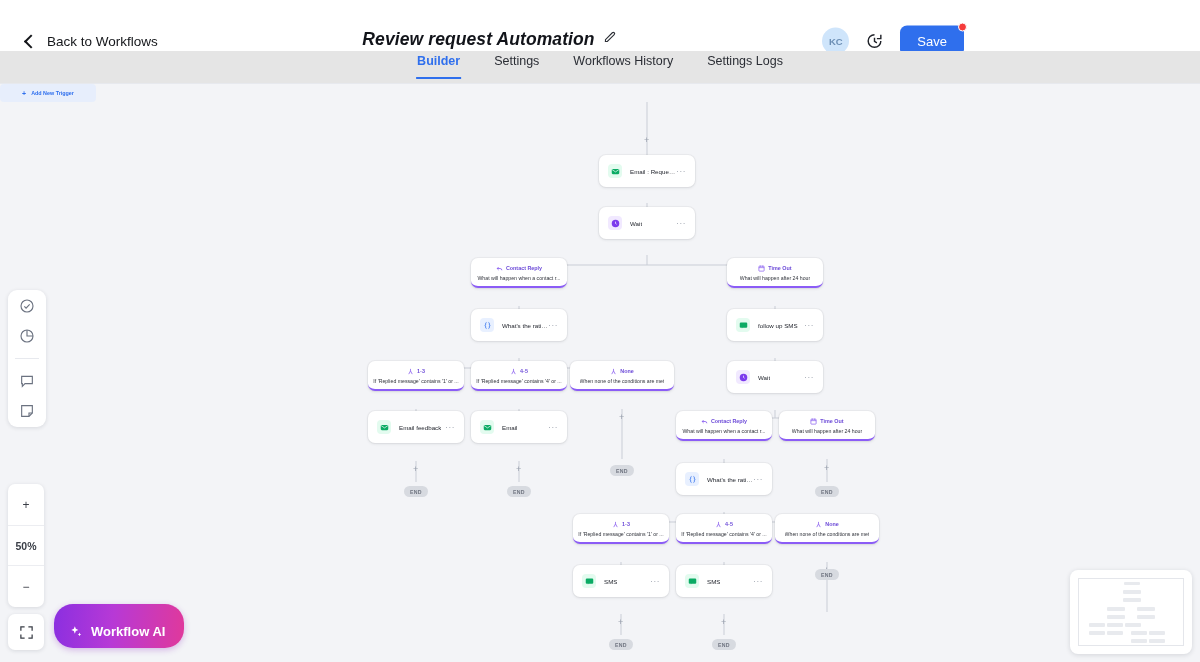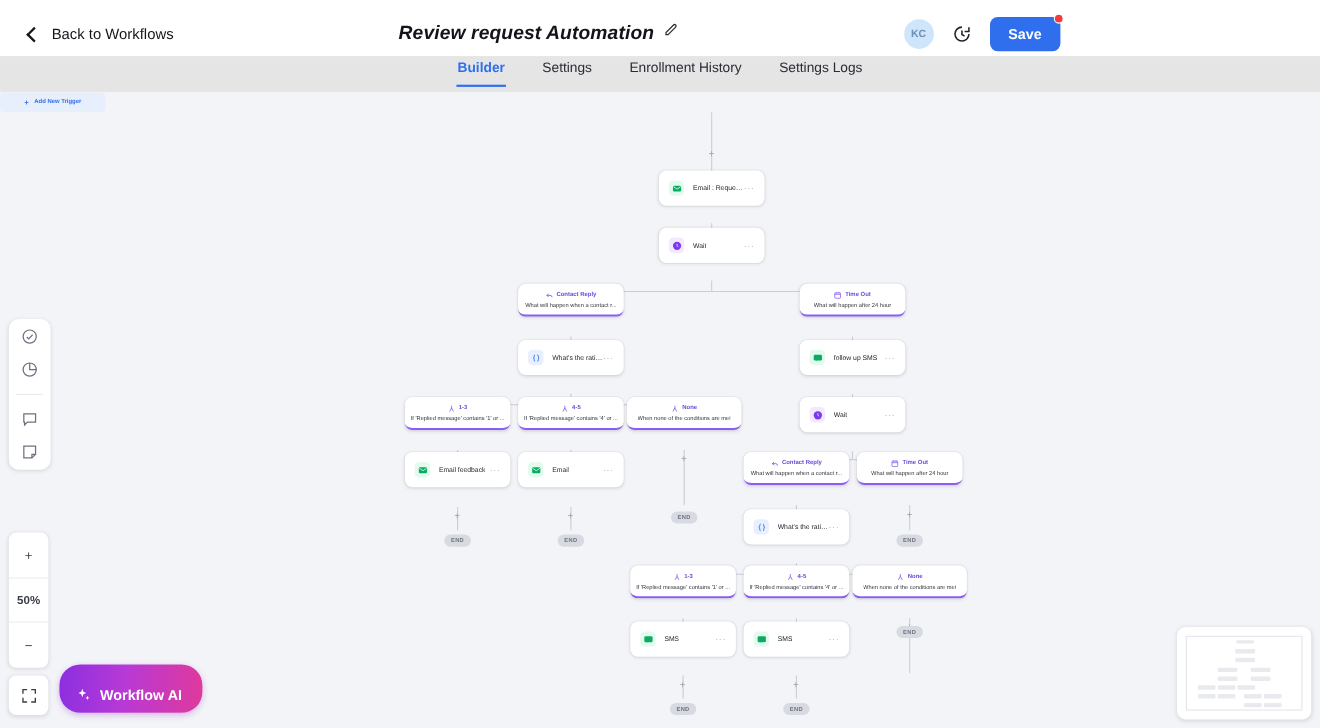--- a/index.html
+++ b/index.html
@@ -7,21 +7,21 @@
     margin: 0; padding: 0;
     width: 1200px; height: 662px;
     font-family: "Liberation Sans", sans-serif;
     background: #ffffff;
     overflow: hidden;
   }
   #app { position: relative; width: 1200px; height: 662px; }
 
   
   .topbar {
-    position: absolute; top: 6px; left: 0; width: 980px; height: 51px;
+    position: absolute; top: 16px; left: 0; width: 980px; height: 51px;
     background: #fff; border-bottom: 1px solid #eceef1;
     display: flex; align-items: center;
   }
   .back-link {
     position: absolute; left: 26px; top: 50%; transform: translateY(-50%);
     display: flex; align-items: center; gap: 9px;
     font-size: 13.5px; color: #14161a; font-weight: 500; cursor: pointer;
   }
   .chev-left { width: 10px; height: 10px; border-left: 2px solid #14161a;
                border-bottom: 2px solid #14161a; transform: rotate(45deg); margin-right: 2px;}
@@ -37,21 +37,21 @@
   }
   .avatar {
     width: 27px; height: 27px; border-radius: 50%;
     background: #cfe5fb; color: #6c8fb5;
     font-size: 9.5px; font-weight: 700;
     display: flex; align-items: center; justify-content: center; cursor: pointer;
   }
   .hist-icon { width: 19px; height: 19px; color: #20232a; cursor: pointer; }
   .save-btn {
     position: relative; background: #2f6fed; color: #fff;
-    font-size: 13px; font-weight: 700; border: none; border-radius: 7px;
+    font-size: 13px; font-weight: 400; border: none; border-radius: 7px;
     padding: 8px 17px; cursor: pointer;
   }
   .save-dot {
     position: absolute; top: -3px; right: -3px; width: 9px; height: 9px;
     border-radius: 50%; background: #f53b3b; border: 1.5px solid #fff;
   }
 
   
   .tabbar {
     position: absolute; top: 51px; left: 0; width: 1200px; height: 33px;
@@ -211,21 +211,21 @@
         <span>Save</span>
         <span class="save-dot"></span>
       </button>
     </div>
   </div>
 
   <div class="tabbar">
     <div class="tabs">
       <div class="tab active">Builder</div>
       <div class="tab">Settings</div>
-      <div class="tab">Enrollment History</div>
+      <div class="tab">Workflows History</div>
       <div class="tab">Settings Logs</div>
     </div>
   </div>
 
   <div class="canvas">
 
     <svg class="edges">
       <g stroke="#c9cdd6" stroke-width="1" fill="none">
 
         <path d="M647 18 L647 87"></path>

